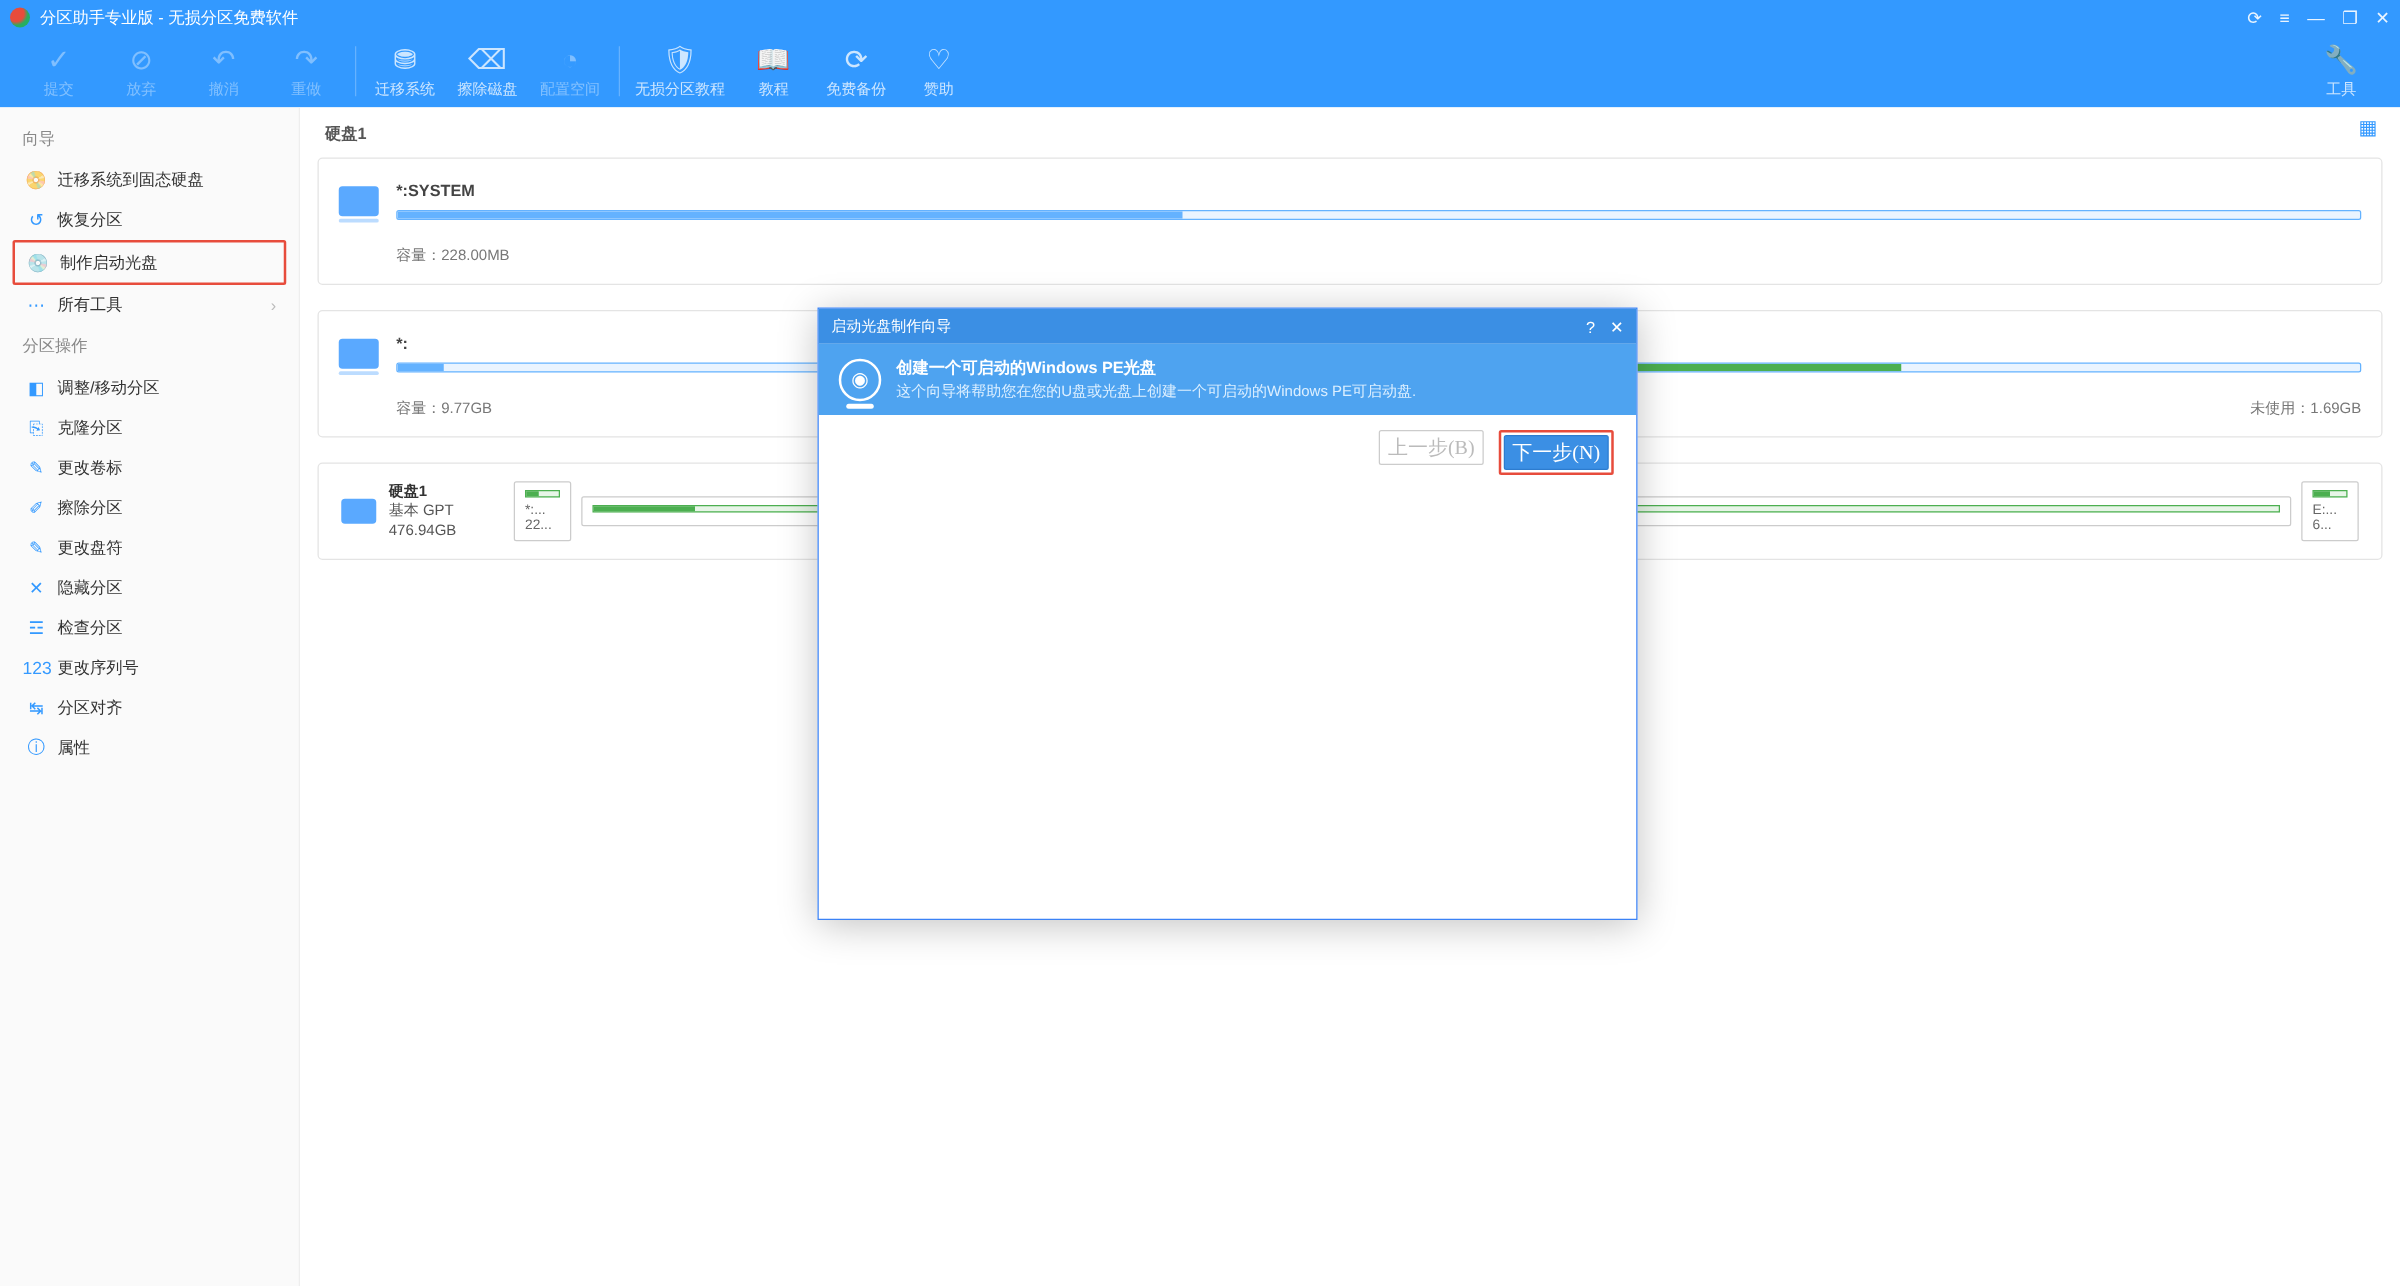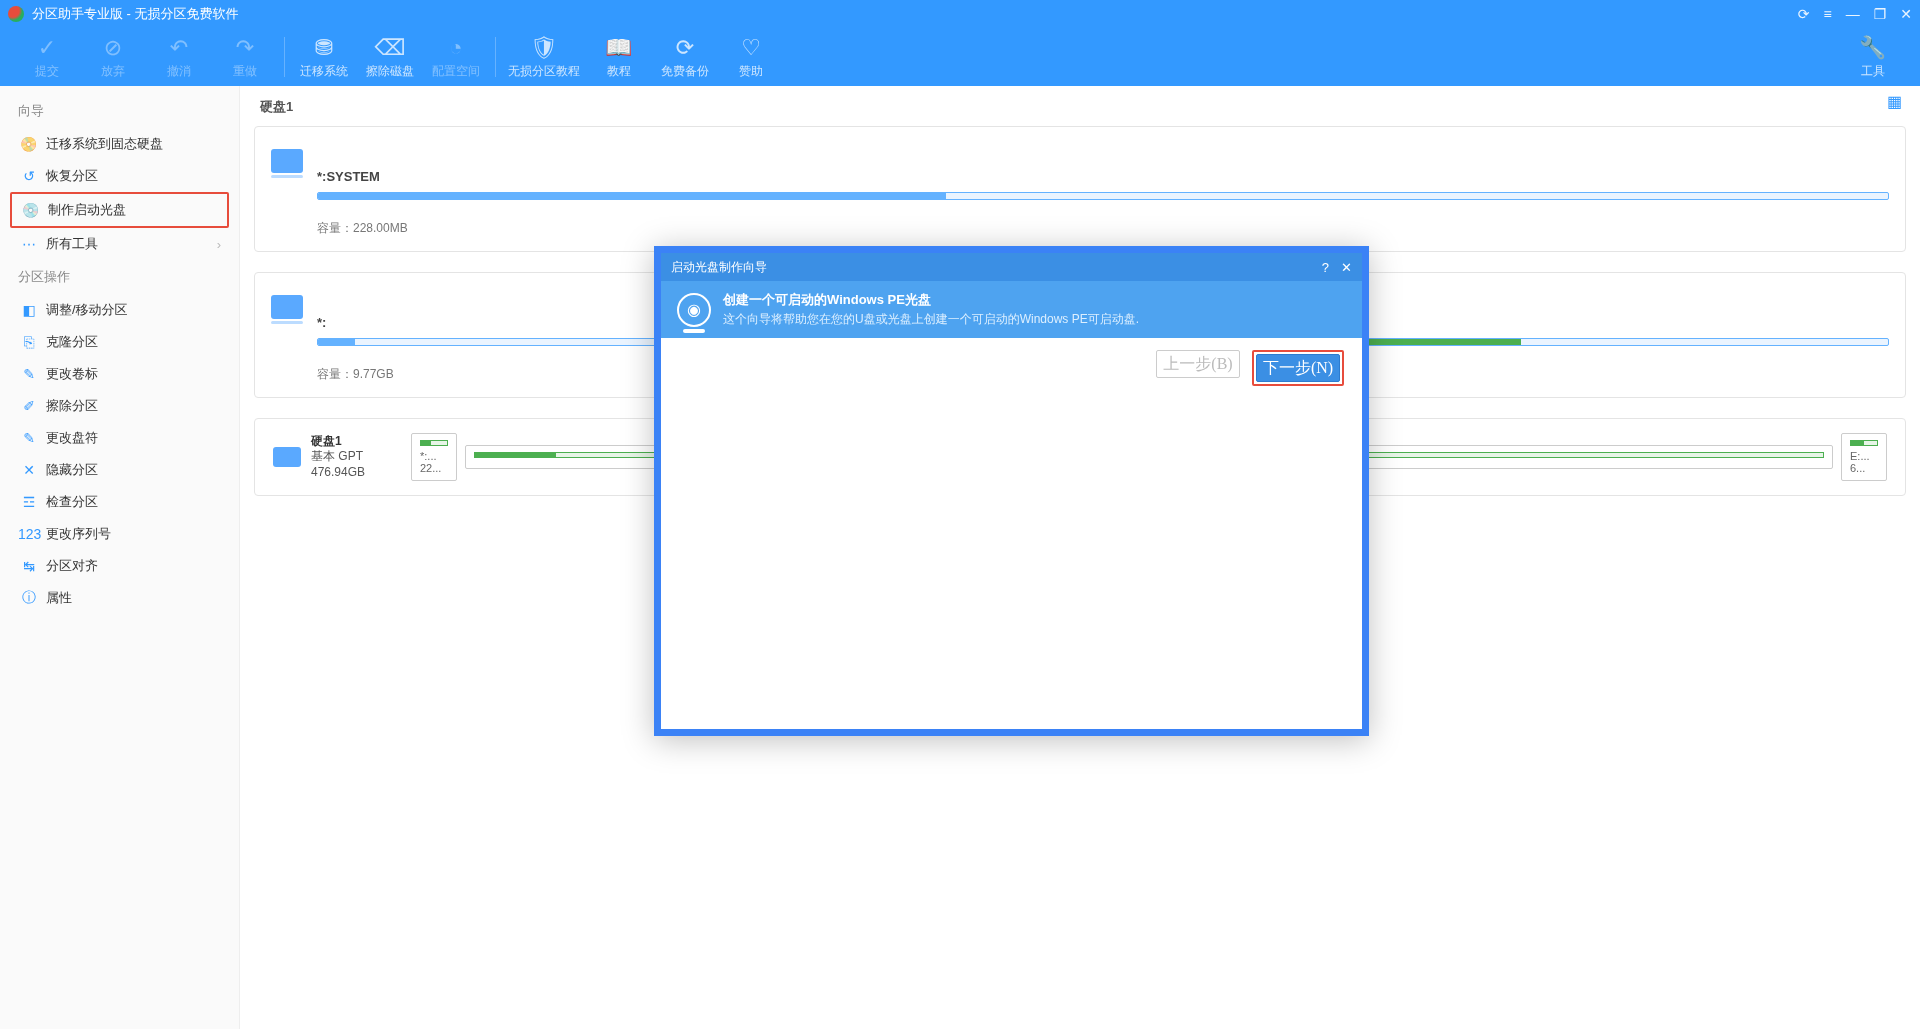--- a/index.html
+++ b/index.html
@@ -32,42 +32,42 @@
 .side-item .chevron { margin-left: auto; color: #bbb; }
 
 .content { flex: 1; padding: 8px 14px; position: relative; background: #fff; }
 .disk-title { font-weight: bold; color: #555; margin: 4px 0 10px 6px; }
 .view-toggle { position: absolute; right: 18px; top: 6px; color: #3399ff; font-size: 16px; }
 
 .cards-row { display: flex; gap: 20px; margin-bottom: 20px; }
 .part-card { flex: 1; border: 1px solid #e4e4e4; border-radius: 4px; padding: 18px 16px 14px 16px; display: flex; gap: 14px; align-items: flex-start; min-width: 0; }
 .part-card .pc-ico { width: 32px; height: 24px; background: #5aa9ff; border-radius: 3px; position: relative; margin-top: 4px; flex-shrink: 0; }
 .part-card .pc-ico::after { content: ""; position: absolute; left: 0; right: 0; bottom: -5px; height: 3px; background: #bcdcff; border-radius: 2px; }
-.part-card .pc-body { flex: 1; min-width: 0; margin-top: 24px; }
+.part-card .pc-body { flex: 1; min-width: 0; }
 .pc-name { font-weight: bold; color: #444; margin-bottom: 8px; }
 .pc-bar { height: 8px; border: 1px solid #64b2ff; border-radius: 2px; background: #eaf4ff; overflow: hidden; margin-bottom: 20px; }
 .pc-bar .fill { height: 100%; background: #64b2ff; }
 .pc-bar .fill.green { background: #4caf50; }
 .pc-stats { display: flex; justify-content: space-between; color: #777; font-size: 12px; }
 
 .disk-strip-wrap { border: 1px solid #e4e4e4; border-radius: 4px; padding: 14px 18px; display: flex; align-items: center; gap: 8px; }
 .disk-info { display: flex; align-items: center; gap: 10px; width: 130px; flex-shrink: 0; }
 .disk-info .di-ico { width: 28px; height: 20px; background: #5aa9ff; border-radius: 3px; position: relative; }
 .disk-info .di-txt { font-size: 12px; color: #555; line-height: 1.3; }
 .disk-info .di-txt b { font-weight: bold; color: #333; }
 .strip-seg { border: 1px solid #ccc; border-radius: 2px; padding: 6px 8px; min-width: 46px; font-size: 11px; color: #666; position: relative; }
 .strip-seg .sg-bar { height: 6px; background: #eaf4ff; border: 1px solid #64b2ff; margin-bottom: 4px; }
 .strip-seg .sg-bar.green { border-color: #4caf50; background: #e7f5e7; }
 .strip-seg .sg-bar .sg-fill { height: 100%; background: #64b2ff; }
 .strip-seg .sg-bar.green .sg-fill { background: #4caf50; }
 .strip-seg.long { flex: 1; }
 .strip-seg .sg-label { white-space: nowrap; overflow: hidden; }
 
 
-.dialog { position: absolute; left: 414px; top: 160px; width: 715px; height: 490px; background: #fff; border: 7px solid #3b82f6; box-shadow: 0 4px 30px rgba(0,0,0,0.25); display: flex; flex-direction: column; z-index: 100; }
+.dialog { position: absolute; left: 414px; top: 160px; width: 656px; height: 490px; background: #fff; border: 1px solid #3b82f6; box-shadow: 0 4px 30px rgba(0,0,0,0.25); display: flex; flex-direction: column; z-index: 100; }
 .dlg-titlebar { height: 28px; background: #3b8fe4; color: #fff; display: flex; align-items: center; padding: 0 10px; font-size: 12px; }
 .dlg-titlebar .dlg-title { flex: 1; }
 .dlg-titlebar .dlg-btn { margin-left: 12px; cursor: pointer; font-size: 13px; }
 .dlg-banner { background: #4ea3f0; color: #fff; padding: 10px 16px; display: flex; align-items: center; gap: 12px; }
 .dlg-banner .banner-ico { width: 34px; height: 34px; border: 2px solid #fff; border-radius: 50%; display: flex; align-items: center; justify-content: center; font-size: 16px; position: relative; }
 .dlg-banner .banner-ico::after { content: ""; position: absolute; bottom: -8px; left: 4px; right: 4px; height: 4px; background: #fff; border-radius: 2px; }
 .dlg-banner .banner-txt .bt-title { font-weight: bold; font-size: 13px; margin-bottom: 2px; }
 .dlg-banner .banner-txt .bt-sub { font-size: 12px; color: #dcefff; }
 .dlg-body { flex: 1; padding: 18px 20px; color: #555; font-size: 12px; line-height: 1.6; }
 .dlg-footer { padding: 12px 18px; display: flex; justify-content: flex-end; gap: 12px; }
@@ -241,20 +241,24 @@
       </div>
     </div>
   </div>
         <div class="part-card">
     <div class="pc-ico"></div>
     <div class="pc-body">
       <div class="pc-name">r</div>
       <div class="pc-bar">
               <div class="fill green" style="width:50%"></div>
             </div>
+      <div class="pc-stats">
+        <span>22GB</span>
+        <span>未使用：1.69GB</span>
+      </div>
     </div>
   </div>
       </div>
 
     <div class="disk-strip-wrap" id="disk-strip">
       <div class="disk-info">
         <div class="di-ico"></div>
         <div class="di-txt">
           <b>硬盘1</b><br>
           <span>基本 GPT</span><br>

